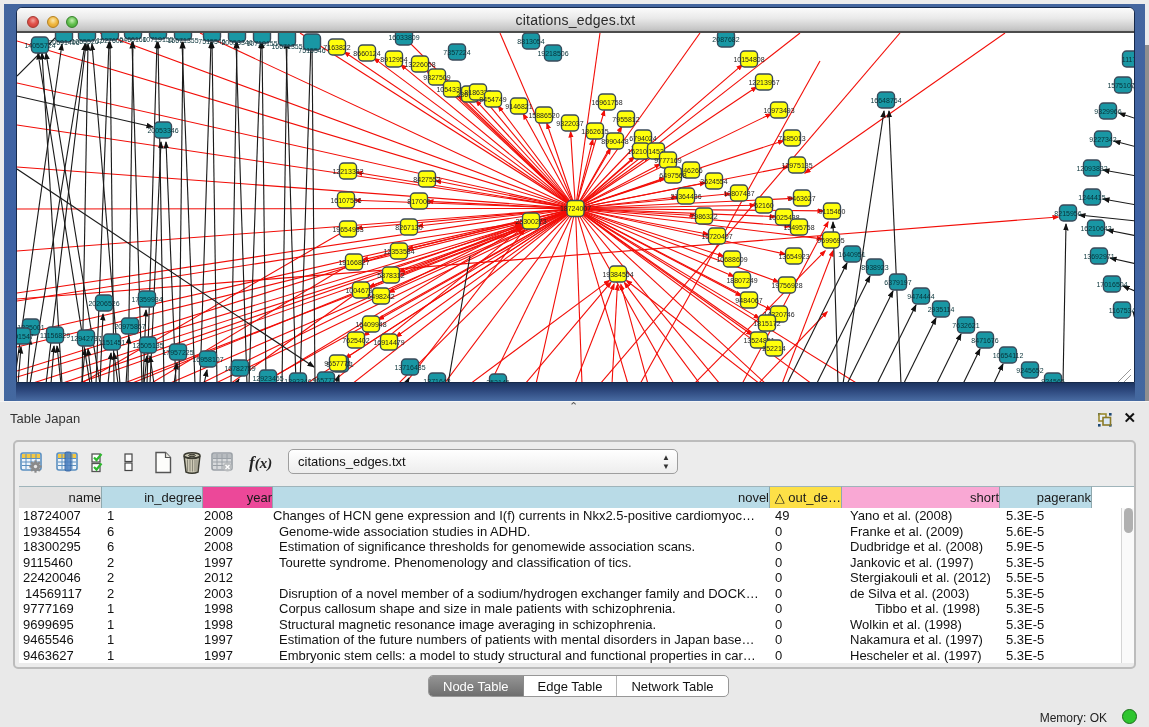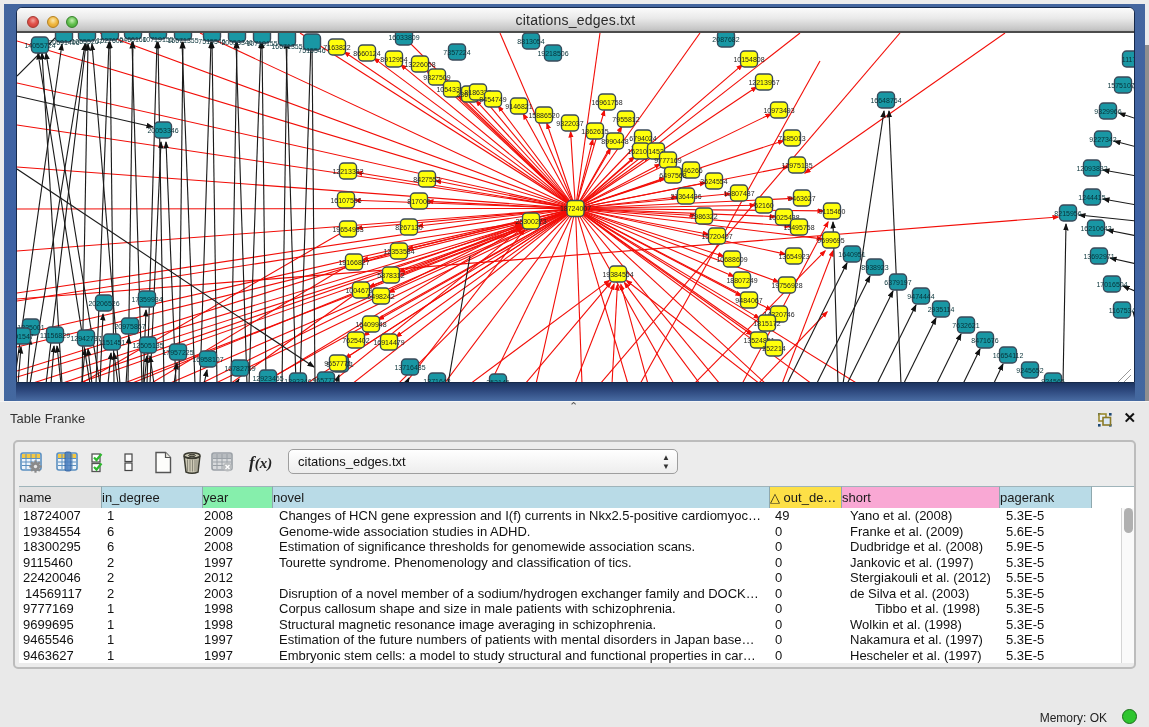--- a/index.html
+++ b/index.html
@@ -8,21 +8,21 @@
 #rstrip {position:absolute;right:0;top:45px;width:4px;height:682px;background:#8f8f8f}
 #win {position:absolute;left:16px;top:7px;width:1119px;height:376px;border:1px solid #16294a;border-radius:6px 6px 0 0;overflow:hidden;background:#fff}
 #tbar {position:absolute;left:0;top:0;width:100%;height:25px;background:linear-gradient(180deg,#fbfbfb 0%,#e9e9e9 45%,#c6c6c6 92%,#b9b9b9 100%);border-bottom:2px solid #4c4c4c}
 #title {position:absolute;width:100%;text-align:center;top:4px;font-size:14px;color:#2a2a2a;letter-spacing:.2px}
 .tl {position:absolute;top:8px;width:12px;height:12px;border-radius:50%}
 #net {position:absolute;left:0;top:25px;width:1117px;height:351px}
 #panel {position:absolute;left:0;top:401px;width:1149px;height:326px;background:#e9e9e9;border-top:1px solid #f5f5f5}
 #ptitle {position:absolute;left:10px;top:9px;font-size:13px;color:#333}
 #content {position:absolute;left:13px;top:38px;width:1123px;height:229px;background:#ececec;border:2px solid #bcbcbc;border-radius:5px}
 #tbl {position:absolute;left:19px;top:106px;width:1102px;height:155px;background:#fff}
-.hc {position:absolute;top:0;height:27px;border-right:1px solid #8fa8ae;border-top:1px solid #9fb4ba;border-bottom:1px solid #8fa8ae;font-size:13px;color:#1a1a1a;text-align:left;line-height:21px}
+.hc {position:absolute;top:0;height:27px;border-right:1px solid #8fa8ae;border-top:1px solid #9fb4ba;border-bottom:1px solid #8fa8ae;font-size:13px;color:#1a1a1a;text-align:right;line-height:21px}
 .hdrrow {position:absolute;left:0px;top:84px;width:1149px;height:22px}
 .tr {position:absolute;left:0;height:15.5px;font-size:13px;color:#111;width:1149px}
 .tr span {position:absolute;top:0;white-space:nowrap}
 #sb {position:absolute;left:1121px;top:106px;width:13px;height:155px;background:#fafafa;border-left:1px solid #d5d5d5}
 #sbt {position:absolute;left:1.5px;top:0px;width:9px;height:25px;border-radius:5px;background:#b0b0b0}
 .ti {position:absolute;top:49px}
 #combo {position:absolute;left:288px;top:47px;width:390px;height:25px;background:linear-gradient(180deg,#ffffff,#ededed);border:1px solid #9e9e9e;border-radius:5px;font-size:13px;color:#111;line-height:23px;padding-left:9px}
 #combo .arr {position:absolute;right:7px;top:3px;font-size:8px;color:#333;line-height:9px}
 #tabs {position:absolute;left:428px;top:273px;height:22px;display:flex;font-size:13px;border:1px solid #979797;border-radius:5px;overflow:hidden;background:#fff}
 .tab {padding:0 14px;line-height:21px;color:#111;border-right:1px solid #b5b5b5}
@@ -508,21 +508,21 @@
           <text x="531" y="222.5" font-size="7" text-anchor="middle" fill="#262626">25300273</text>
           <rect x="609.5" y="265" width="17" height="16" rx="4" fill="#ffff0b" stroke="#3a4a5a" stroke-width="1.4"></rect>
           <text x="618" y="275.5" font-size="7" text-anchor="middle" fill="#262626">19384554</text>
           <rect x="567" y="199.5" width="17" height="16" rx="4" fill="#ffff0b" stroke="#3a4a5a" stroke-width="1.4"></rect>
           <text x="575.5" y="210" font-size="7" text-anchor="middle" fill="#262626">18724007</text>
         </g>
 </svg></div>
 </div>
 <div id="rstrip"></div>
 <div id="panel">
-  <div id="ptitle">Table Franke</div>
+  <div id="ptitle">Table Japan</div>
   <div id="grip">⌃</div>
   <svg style="position:absolute;right:36px;top:10px" width="16" height="16" viewBox="0 0 16 16">
     <rect x="1" y="1" width="2.6" height="2.6" fill="#1d4976"></rect>
       <rect x="12" y="1" width="2.6" height="2.6" fill="#1d4976"></rect>
     <rect x="1" y="12" width="2.6" height="2.6" fill="#1d4976"></rect>
       <rect x="12" y="12" width="2.6" height="2.6" fill="#1d4976"></rect>
     <rect x="2" y="2" width="7" height="7" fill="#e8f0fa" stroke="#9a8a30" stroke-width="1.6"></rect>
     <rect x="6" y="5.5" width="7.5" height="7.5" fill="#dbe8f6" stroke="#8a7a28" stroke-width="1.6"></rect>
   </svg>
   <div style="position:absolute;right:13px;top:7px;font-size:15px;font-weight:bold;color:#111">✕</div>
@@ -596,34 +596,34 @@
         <g>
           <circle cx="16.5" cy="16" r="4.5" fill="#b9bcbe"></circle>
           <path d="M14.5,14 l4,4 M18.5,14 l-4,4" stroke="#fff" stroke-width="1.4"></path>
         </g>
       </svg></span>
   <span class="ti" style="left:249px;top:51px"><span style="font-family:'Liberation Serif',serif;font-style:italic;font-weight:bold;font-size:15px;color:#222"><span style="font-size:17px">f</span>(x)</span></span>
   <div id="combo">citations_edges.txt<span class="arr">▲<br>▼</span></div>
   <div class="hdrrow">
       <div class="hc" style="left:19px;width:83px;background:#e2e2e2">name</div>
       <div class="hc" style="left:102px;width:101px;background:#b9dbe7">in_degree</div>
-      <div class="hc" style="left:203px;width:70px;background:#86efac">year</div>
+      <div class="hc" style="left:203px;width:70px;background:#ec4899">year</div>
       <div class="hc" style="left:273px;width:497px;background:#b9dbe7">novel</div>
       <div class="hc" style="left:770px;width:72px;background:#fde047">△ out_de…</div>
       <div class="hc" style="left:842px;width:158px;background:#f9a8d4">short</div>
       <div class="hc" style="left:1000px;width:92px;background:#b9dbe7">pagerank</div>
       <div class="hc" style="left:1092px;width:42px;background:#fff;border-right:none"></div>
     </div>
   <div id="tbl"></div>
   <div id="rowwrap" style="position:absolute;left:0;top:0;width:1149px;height:326px">
       <div class="tr" style="top:106.0px">
         <span style="left:23px">18724007</span>
         <span style="left:107px">1</span>
         <span style="left:204px">2008</span>
-        <span style="left:279px">Changes of HCN gene expression and I(f) currents in Nkx2.5‑positive cardiomyoc…</span>
+        <span style="left:273px">Changes of HCN gene expression and I(f) currents in Nkx2.5‑positive cardiomyoc…</span>
         <span style="left:775px">49</span>
         <span style="left:850px">Yano et al. (2008)</span>
         <span style="left:1006px">5.3E‑5</span>
       </div>
       <div class="tr" style="top:121.5px">
         <span style="left:23px">19384554</span>
         <span style="left:107px">6</span>
         <span style="left:204px">2009</span>
         <span style="left:279px">Genome‑wide association studies in ADHD.</span>
         <span style="left:775px">0</span>
@@ -698,14 +698,19 @@
         <span style="left:204px">1997</span>
         <span style="left:279px">Embryonic stem cells: a model to study structural and functional properties in car…</span>
         <span style="left:775px">0</span>
         <span style="left:850px">Hescheler et al. (1997)</span>
         <span style="left:1006px">5.3E‑5</span>
       </div>
     </div>
   <div id="sb">
       <div id="sbt"></div>
     </div>
+  <div id="tabs">
+      <div class="tab sel">Node Table</div>
+      <div class="tab">Edge Table</div>
+      <div class="tab" style="border-right:none">Network Table</div>
+    </div>
   <div id="mem">Memory: OK</div>
   <div id="memdot"></div>
 </div>
 </body></html>

